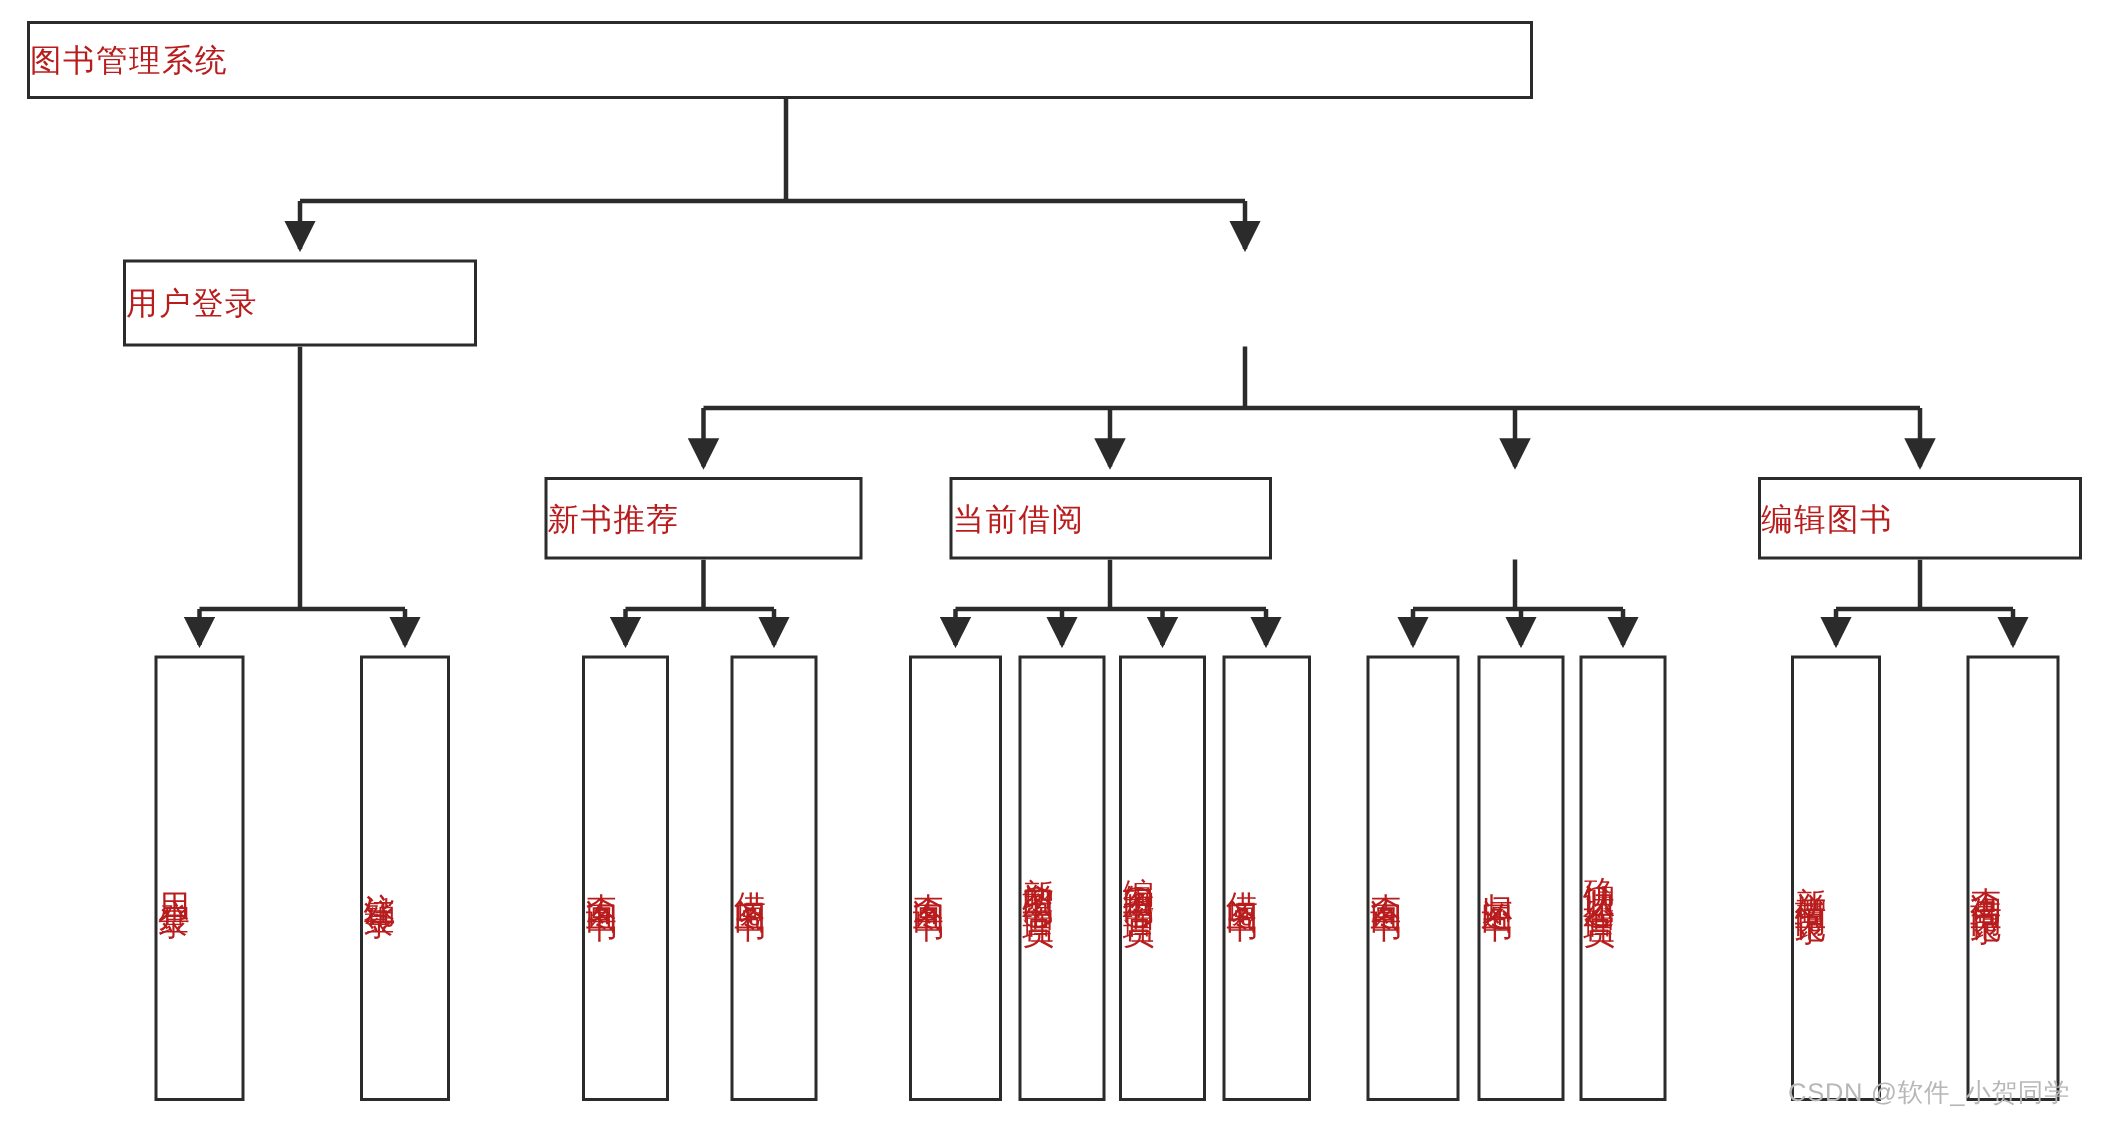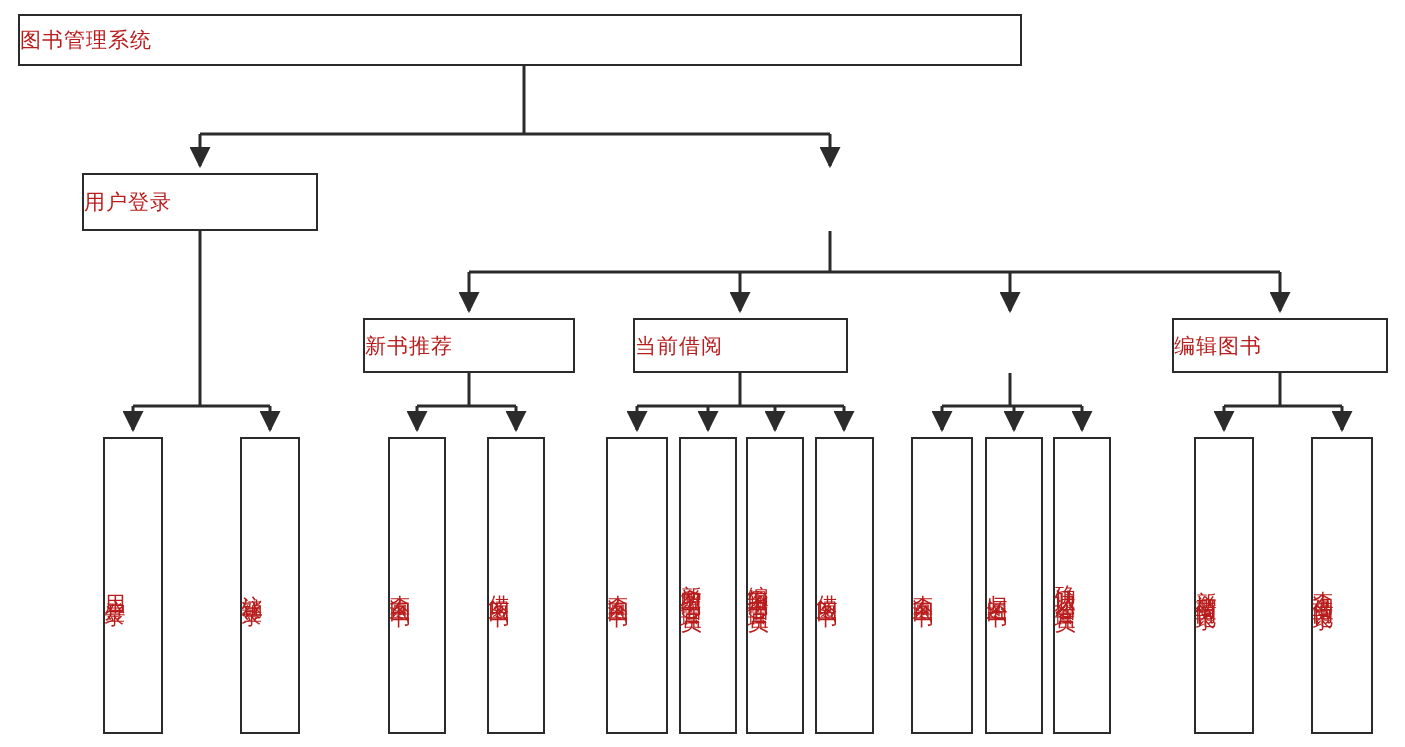--- a/index.html
+++ b/index.html
@@ -169,14 +169,15 @@
     <span class="vlabel">确认归还（管理员）</span>
   </div>
 
   <div class="node vert" style="left:1194px; top:437px; width:60px; height:297px;">
     <span class="vlabel">新增借阅记录</span>
   </div>
   <div class="node vert" style="left:1311px; top:437px; width:62px; height:297px;">
     <span class="vlabel">查询借阅记录</span>
   </div>
 
+  <div class="watermark" style="left:1192px; top:717px;">CSDN @软件_小贺同学</div>
 
 </div>
 
 </body></html>

